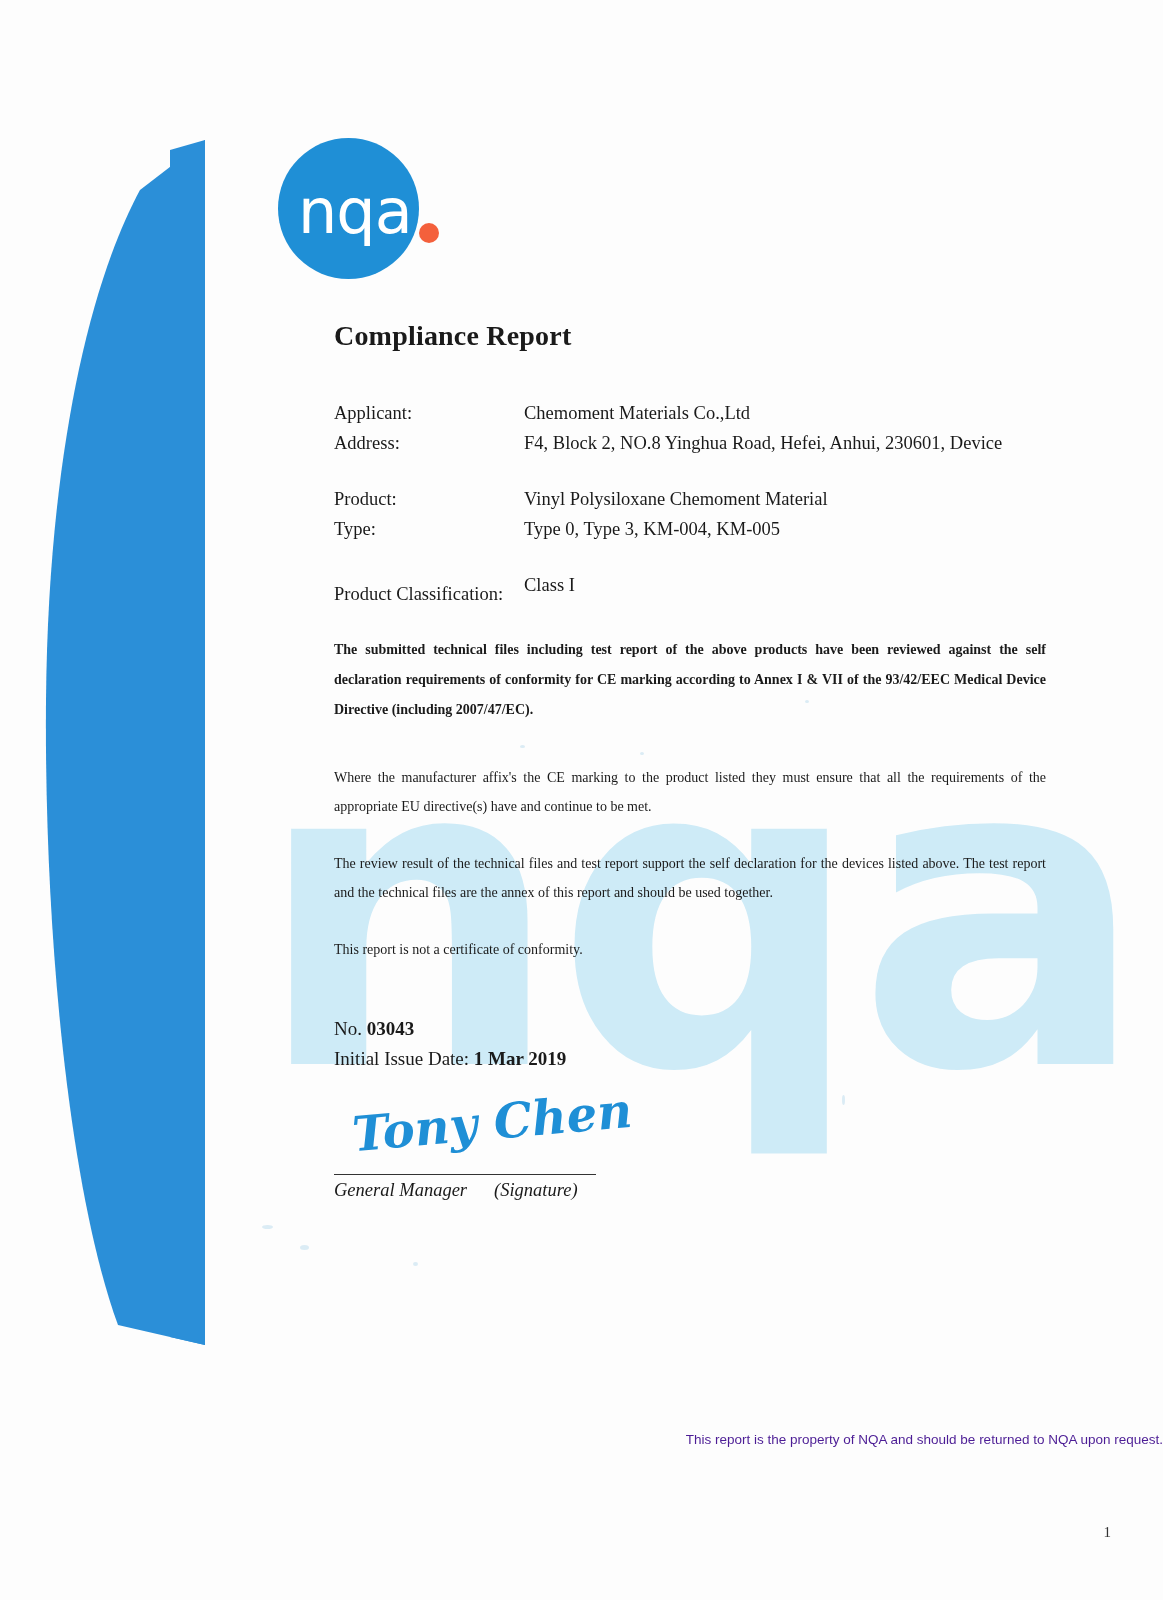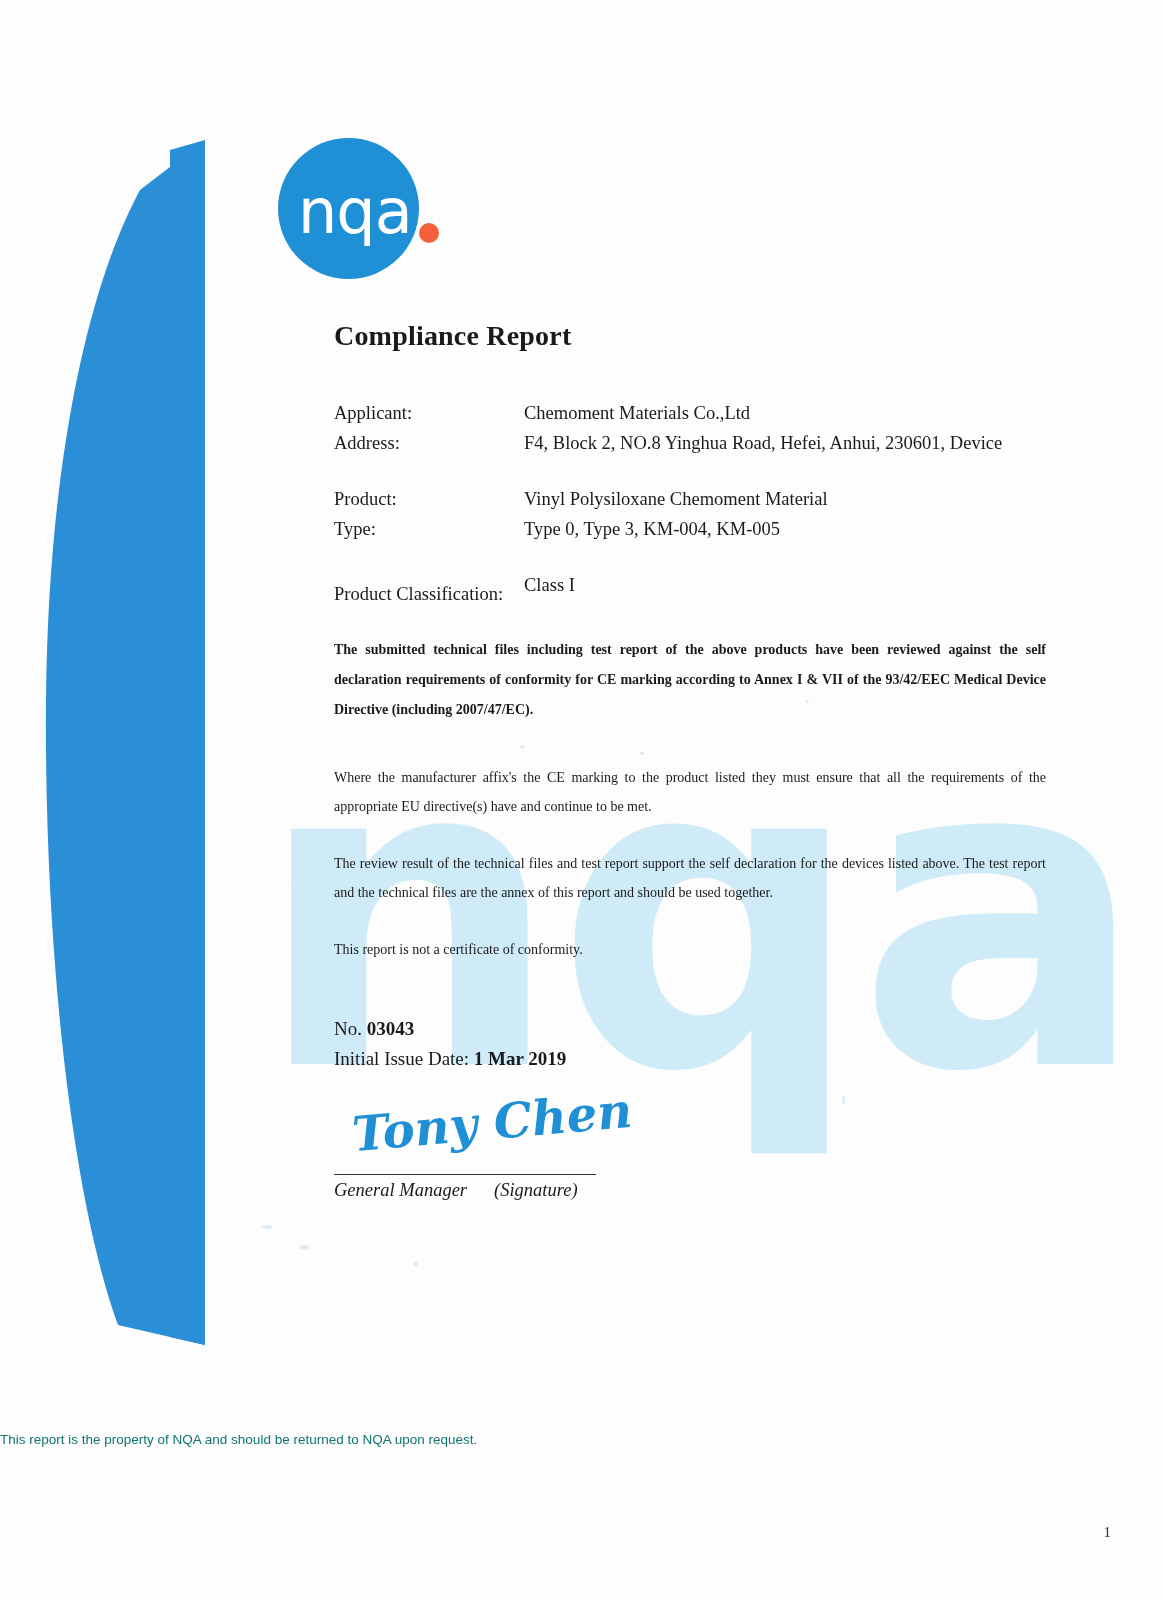--- a/index.html
+++ b/index.html
@@ -177,24 +177,24 @@
     font-style: italic;
   }
   .sig-caption .role { display: inline-block; width: 160px; }
 
   
   .footer-note {
     position: absolute;
     left: 0;
     top: 1432px;
     width: 1163px;
-    text-align: left;
+    text-align: right;
     font-family: "Liberation Sans", sans-serif;
     font-size: 13.5px;
-    color: #0f766e;
+    color: #4c1d95;
   }
   .page-num {
     position: absolute;
     right: 52px;
     top: 1524px;
     font-size: 15px;
     color: #333;
   }
 
   

